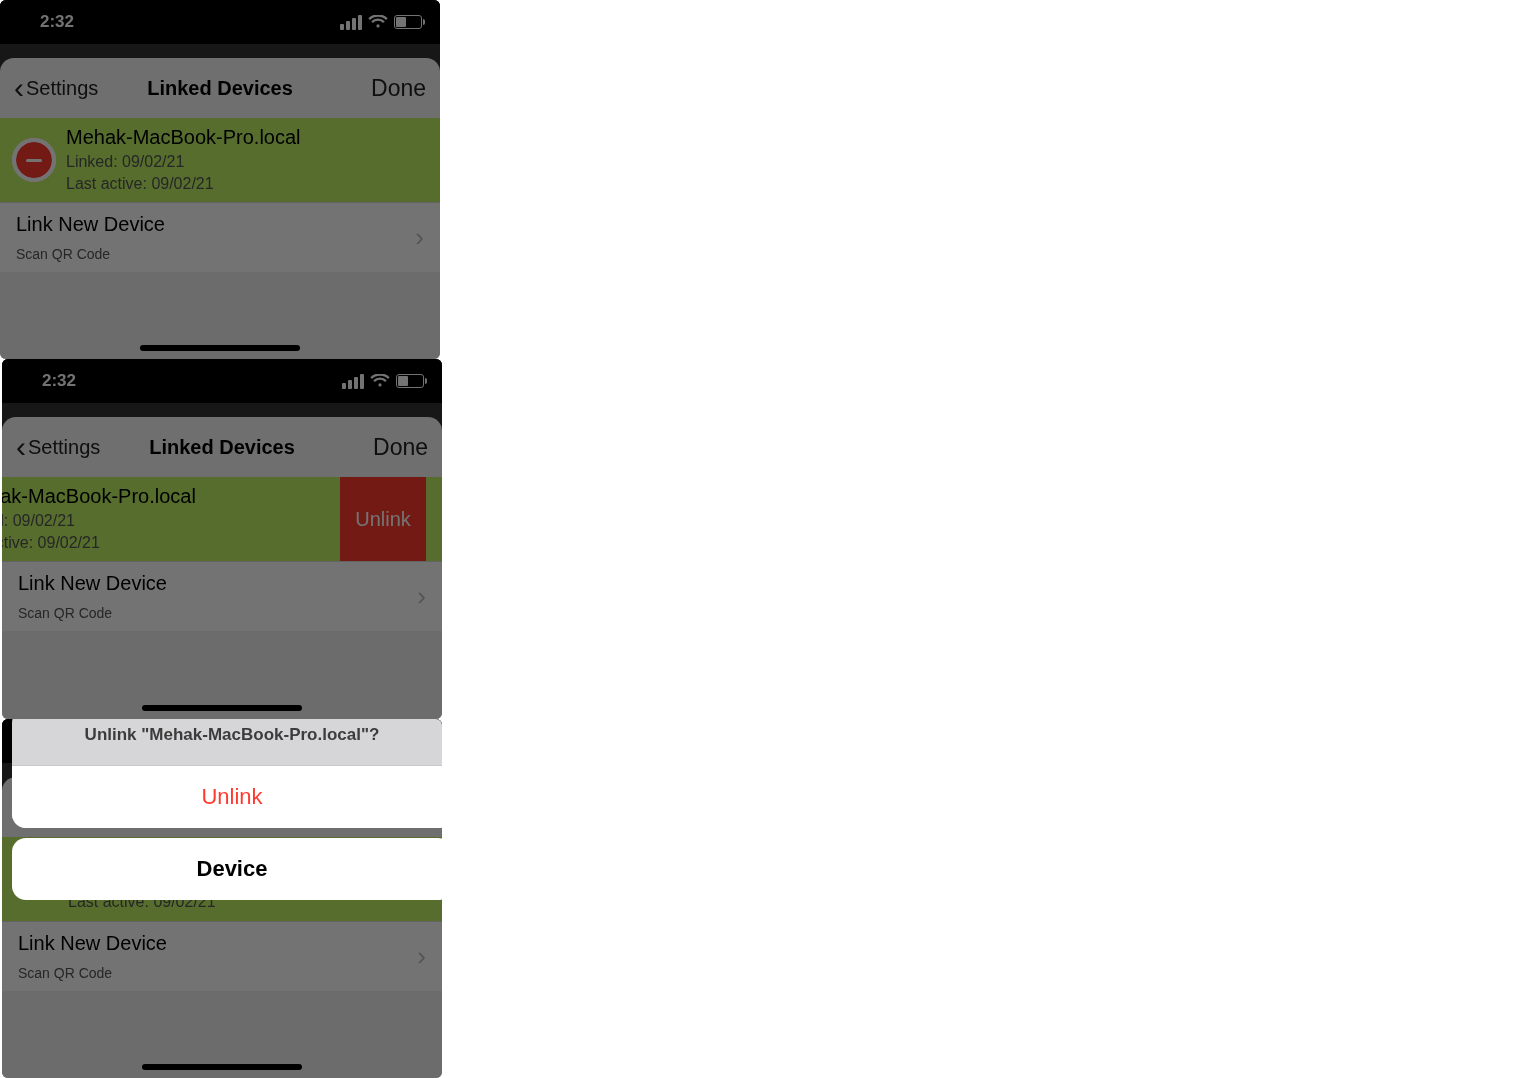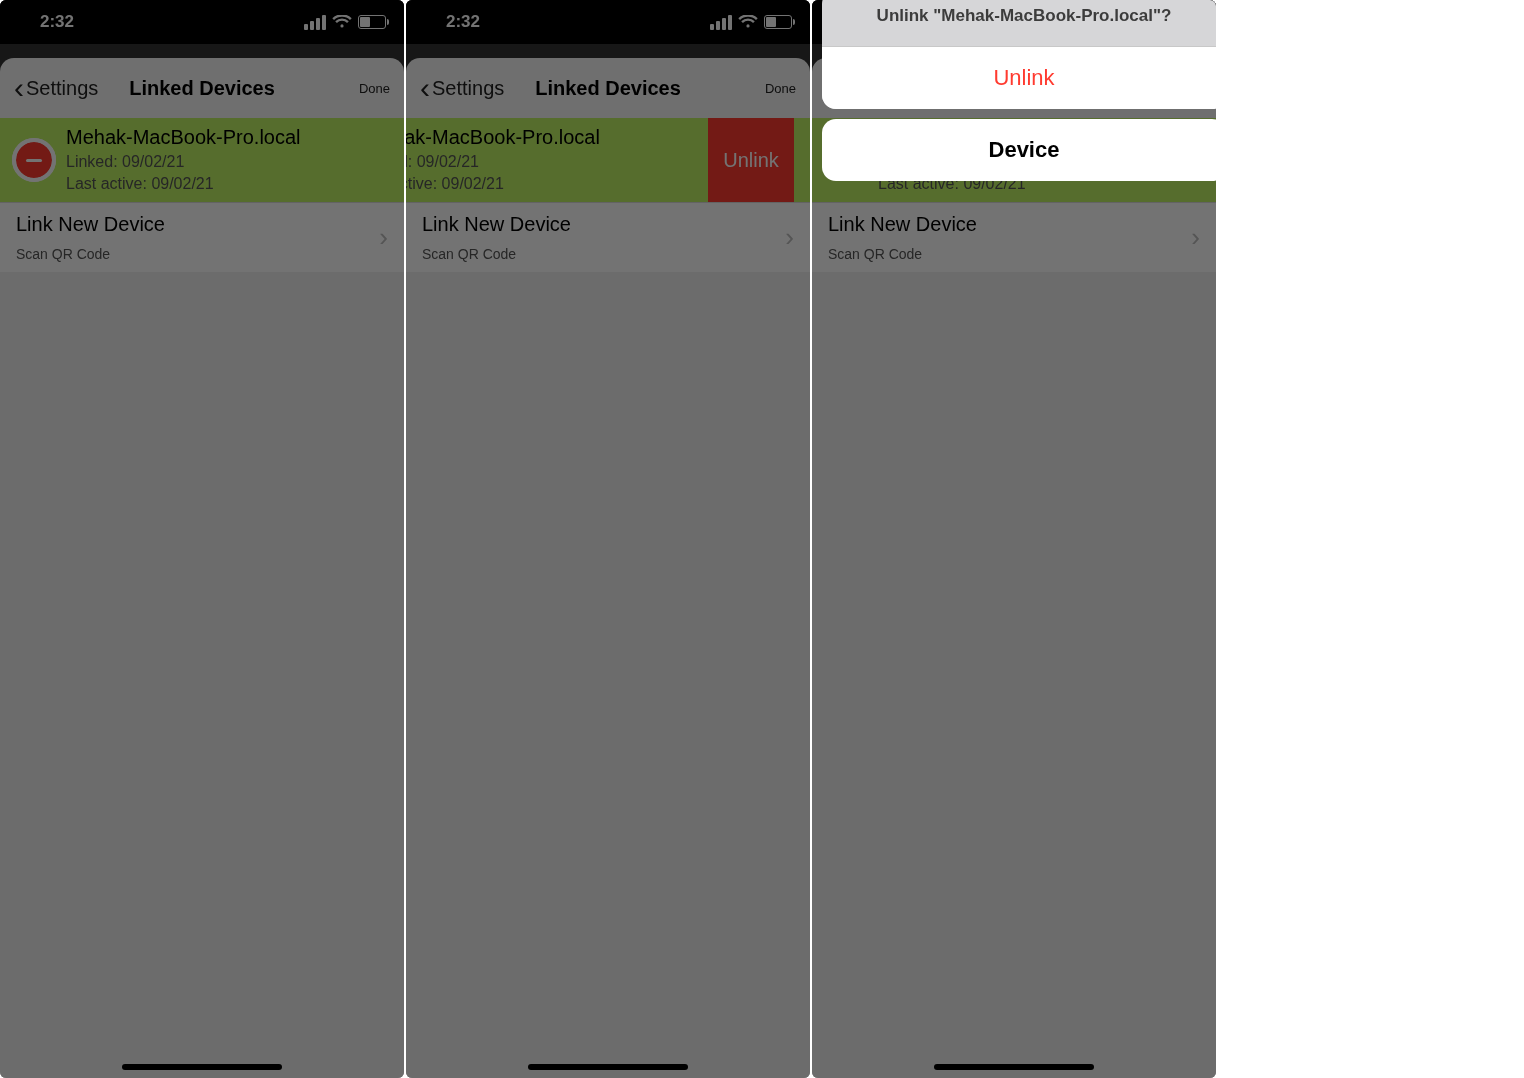--- a/index.html
+++ b/index.html
@@ -1,17 +1,17 @@
 <!DOCTYPE html>
 <html><head>
 <meta charset="utf-8">
 <style>
   * { box-sizing: border-box; margin: 0; padding: 0; }
   html, body { width: 1524px; height: 1078px; background: #fff; font-family: -apple-system, "Helvetica Neue", Arial, sans-serif; }
-  .container { display: flex; width: 1216px; height: 1078px; }
+  .container { display: flex; width: 1216px; height: 1078px; flex-direction: column; }
   .phone { position: relative; width: 440px; height: 1078px; background: #333333; border-radius: 6px; overflow: hidden; }
   .phone + .phone { margin-left: 2px; }
   .phone:nth-child(2) { width: 440px; }
   .phone:nth-child(3) { width: 440px; }
 
   
   .dim::after {
     content: ""; position: absolute; inset: 0; background: rgba(0,0,0,0.55); pointer-events: none; z-index: 5;
   }
   .dim .no-dim { position: relative; z-index: 10; }
@@ -28,21 +28,21 @@
   .wifi-icon svg { display:block; }
   .battery { width: 28px; height: 14px; border: 1.5px solid #fff; border-radius: 3px; position: relative; }
   .battery::after { content:""; position:absolute; right:-4px; top:3px; width:2px; height:6px; background:#fff; border-radius:0 2px 2px 0; }
   .battery .fill { position:absolute; left:1px; top:1px; bottom:1px; width:40%; background:#fff; border-radius:1px; }
 
   
   .nav { position: absolute; top: 58px; left: 0; right: 0; height: 60px; background: #f7f7f7; display: flex; align-items: center; justify-content: space-between; padding: 0 14px; border-top-left-radius: 14px; border-top-right-radius: 14px; z-index: 2; }
   .nav .back { display: flex; align-items: center; color: #222; font-size: 20px; }
   .nav .back .chev { font-size: 30px; line-height: 1; margin-right: 2px; font-weight: 300; }
   .nav .title { position: absolute; left: 0; right: 0; text-align: center; font-weight: 700; font-size: 20px; color: #000; pointer-events: none; }
-  .nav .done { color: #222; font-size: 13px; }
+  .nav .done { color: #222; font-size: 23px; }
 
   
   .content { position: absolute; top: 118px; left: 0; right: 0; bottom: 0; background: #efefef; z-index: 1; }
 
   
   .device-row { position: relative; background: #bef264; height: 84px; display: flex; align-items: center; padding: 0 16px; overflow: hidden; }
   .device-row .delete-btn { width: 36px; height: 36px; border-radius: 50%; background: #ff3b30; display: flex; align-items: center; justify-content: center; margin-right: 14px; flex: 0 0 auto; }
   .device-row .delete-btn .minus { width: 16px; height: 3px; background: #fff; border-radius: 2px; }
   .device-row .delete-btn.highlight { outline: 4px solid #fff; outline-offset: 0; box-shadow: 0 0 0 4px #fff; }
   .device-info { flex: 1; min-width: 0; }

